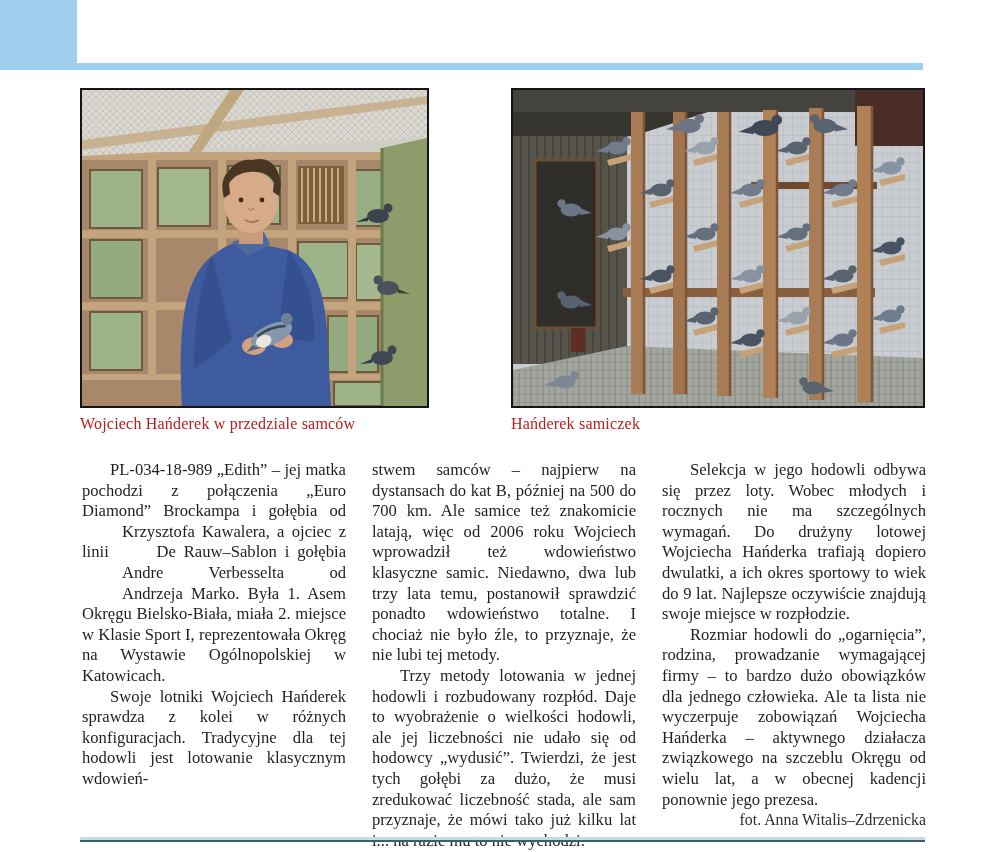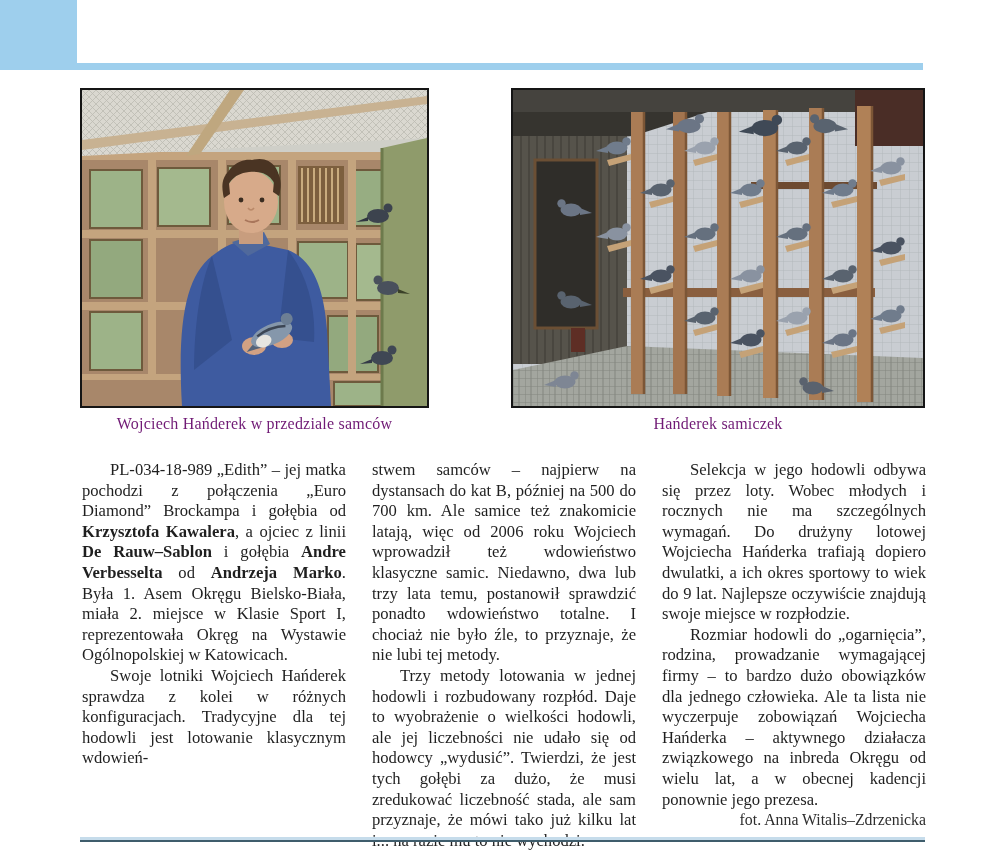--- a/index.html
+++ b/index.html
@@ -13,31 +13,31 @@
   .header-bar{position:absolute;left:0;top:63px;width:923px;height:7px;background:#9ecfed;}
 
   figure{position:absolute;margin:0;}
   .fig-left{left:80px;top:88px;width:349px;}
   .fig-right{left:511px;top:88px;width:414px;}
   .photo-frame{border:2px solid #151515;background:#cfcfc8;}
   .fig-left  .photo-frame{width:345px;height:316px;}
   .fig-right .photo-frame{width:410px;height:316px;}
   .photo-frame svg{display:block;}
   figcaption{
-    text-align:center;margin-top:7px;font-size:16px;color:#701a75;letter-spacing:.2px;
+    margin-top:7px;font-size:16px;color:#b91c1c;letter-spacing:.2px;
   }
 
   .article{
     position:absolute;left:82px;top:460px;width:844px;
     display:flex;gap:26px;
   }
   .col{width:264px;font-size:16.6px;line-height:20.6px;text-align:justify;}
   .col p{margin:0;}
   .col p.ind{text-indent:28px;}
-  .col .b{font-weight:bold;}
+  .col .b{font-weight:normal;margin-left:40px;}
   .credit{text-align:right;font-size:15.8px;color:#2e2e2e;}
 
   .footer-rule{
     position:absolute;left:80px;top:837px;width:845px;height:5px;
     background:linear-gradient(to bottom,#c6dceb 0,#c6dceb 3px,#3f5d6c 3px,#3f5d6c 5px);
   }
 </style>
 </head>
 <body>
 
@@ -264,18 +264,18 @@
   <div class="col">
     <p class="ind"><span>PL-034-18-989 „Edith” – jej matka pochodzi z połączenia „Euro Diamond” Brockampa i gołębia od </span><span class="b">Krzysztofa Kawalera</span><span>, a ojciec z linii </span><span class="b">De Rauw–Sablon</span><span> i gołębia </span><span class="b">Andre Verbesselta</span><span> od </span><span class="b">Andrzeja Marko</span><span>. Była 1. Asem Okręgu Bielsko-Biała, miała 2. miejsce w Klasie Sport I, reprezentowała Okręg na Wystawie Ogólnopolskiej w Katowicach.</span></p>
     <p class="ind">Swoje lotniki Wojciech Hańderek sprawdza z kolei w różnych konfiguracjach. Tradycyjne dla tej hodowli jest lotowanie klasycznym wdowień-</p>
   </div>
   <div class="col">
     <p>stwem samców – najpierw na dystansach do kat B, później na 500 do 700 km. Ale samice też znakomicie latają, więc od 2006 roku Wojciech wprowadził też wdowieństwo klasyczne samic. Niedawno, dwa lub trzy lata temu, postanowił sprawdzić ponadto wdowieństwo totalne. I chociaż nie było źle, to przyznaje, że nie lubi tej metody.</p>
     <p class="ind">Trzy metody lotowania w jednej hodowli i rozbudowany rozpłód. Daje to wyobrażenie o wielkości hodowli, ale jej liczebności nie udało się od hodowcy „wydusić”. Twierdzi, że jest tych gołębi za dużo, że musi zredukować liczebność stada, ale sam przyznaje, że mówi tako już kilku lat i... na razie mu to nie wychodzi.</p>
   </div>
   <div class="col">
     <p class="ind">Selekcja w jego hodowli odbywa się przez loty. Wobec młodych i rocznych nie ma szczególnych wymagań. Do drużyny lotowej Wojciecha Hańderka trafiają dopiero dwulatki, a ich okres sportowy to wiek do 9 lat. Najlepsze oczywiście znajdują swoje miejsce w rozpłodzie.</p>
-    <p class="ind">Rozmiar hodowli do „ogarnięcia”, rodzina, prowadzanie wymagającej firmy – to bardzo dużo obowiązków dla jednego człowieka. Ale ta lista nie wyczerpuje zobowiązań Wojciecha Hańderka – aktywnego działacza związkowego na inbreda Okręgu od wielu lat, a w obecnej kadencji ponownie jego prezesa.</p>
+    <p class="ind">Rozmiar hodowli do „ogarnięcia”, rodzina, prowadzanie wymagającej firmy – to bardzo dużo obowiązków dla jednego człowieka. Ale ta lista nie wyczerpuje zobowiązań Wojciecha Hańderka – aktywnego działacza związkowego na szczeblu Okręgu od wielu lat, a w obecnej kadencji ponownie jego prezesa.</p>
     <p class="credit">fot. Anna Witalis–Zdrzenicka</p>
   </div>
 </div>
 
 <div class="footer-rule"></div>
 
 </body></html>

